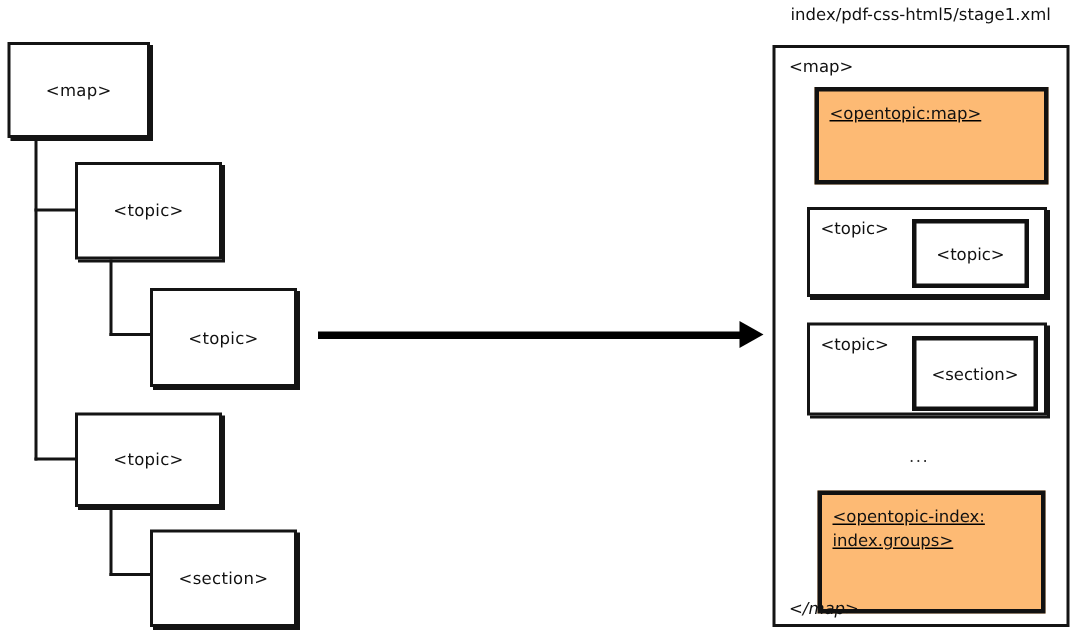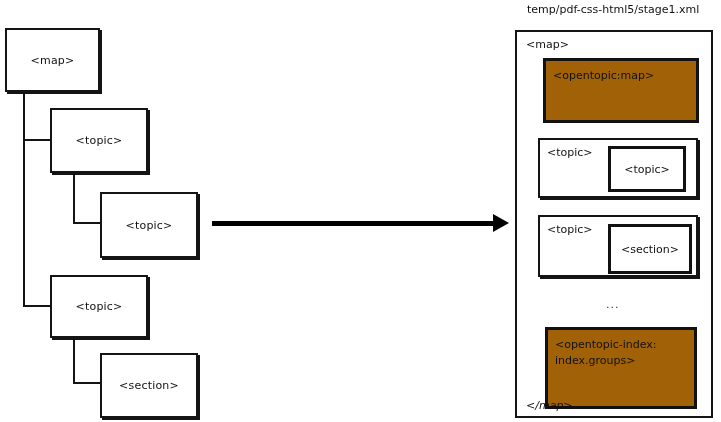--- a/index.html
+++ b/index.html
@@ -72,24 +72,25 @@
     box-sizing: border-box;
   }
   .panel-tag {
     position: absolute;
     font-size: 11px;
     color: #111111;
     white-space: nowrap;
   }
   .yellow-box {
     position: absolute;
-    background: #a16207;
+    background: #fdba74;
     border: 3px solid #111111;
     box-sizing: border-box;
     padding: 7px 0 0 7px;
+    text-decoration: underline;
   }
   .yellow-box .ytext {
     font-size: 11px;
     color: #111111;
     line-height: 16px;
     white-space: pre-line;
     text-align: left;
   }
   .group-box {
     position: absolute;
@@ -167,21 +168,21 @@
     </div>
   </div>
 
   <div>
     <div class="arrow-shaft" style="left:212px; top:221px; width:283px;"></div>
     <div class="arrow-head" style="left:493px; top:214px;"></div>
   </div>
 
   <div>
 
-    <div id="panel-title" style="left:527px; top:3px;">temp/pdf-css-html5/stage1.xml</div>
+    <div id="panel-title" style="left:527px; top:3px;">index/pdf-css-html5/stage1.xml</div>
 
     <div id="outer-panel" style="left:515px; top:30px; width:198px; height:388px;"></div>
 
     <div class="panel-tag" style="left:526px; top:38px;">&lt;map&gt;</div>
 
     <div class="yellow-box" style="left:543px; top:58px; width:156px; height:65px;">
       <div class="ytext">&lt;opentopic:map&gt;</div>
     </div>
 
     <div class="group-box" style="left:538px; top:138px; width:160px; height:60px;">

